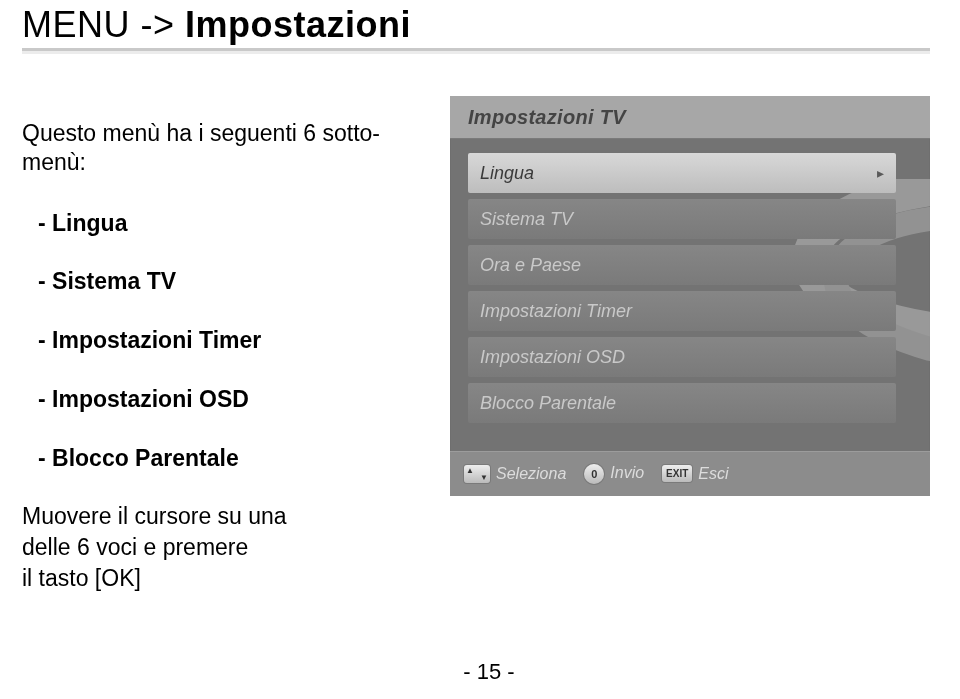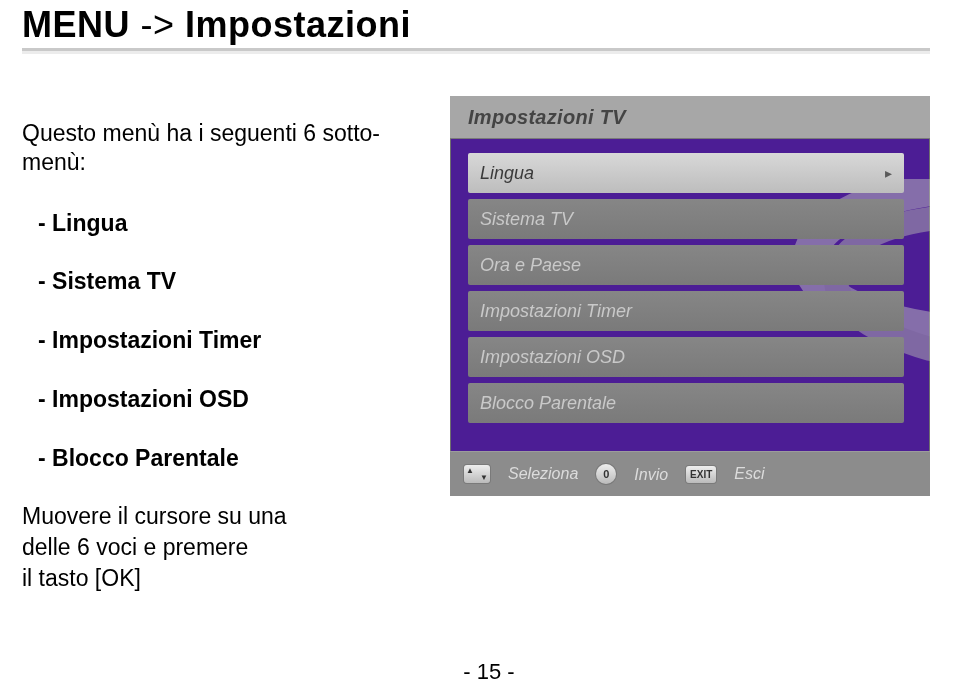--- a/index.html
+++ b/index.html
@@ -13,21 +13,21 @@
     position: relative;
   }
   .page {
     padding: 0 30px 0 22px;
   }
   .title-line {
     font-size: 36px;
     letter-spacing: 0.5px;
     margin: 4px 0 2px 0;
   }
-  .title-line .menu { font-weight: 700; text-align: center; }
+  .title-line .menu { font-weight: 400; text-align: center; }
   .title-line .arrow { font-weight: 400; }
   .title-line .current { font-weight: 700; }
   .divider {
     height: 6px;
     width: 100%;
     background: linear-gradient(to bottom, #c9c9c9 0%, #c9c9c9 55%, #ececec 55%, #ececec 100%);
     margin-bottom: 42px;
   }
   .content {
     display: flex;
@@ -41,41 +41,41 @@
   }
   .left .intro { margin-bottom: 32px; }
   .left .item { font-weight: 700; margin: 0 0 30px 16px; }
   .left .instr-block { }
   .left .instr { margin: 0 0 2px 0; font-weight: 400; }
   .right {
     flex: 1;
   }
   .osd {
     width: 480px;
-    background: #4c1d95;
+    background: #737373;
     font-family: Arial, Helvetica, sans-serif;
     color: #d8d8d8;
     box-shadow: 0 0 0 1px #6f6f6f inset;
   }
   .osd .header {
     background: #a7a7a7;
     color: #444;
     height: 42px;
     display: flex;
     align-items: center;
     padding: 0 18px;
     font-size: 20px;
     font-style: italic;
     font-weight: 600;
     letter-spacing: 0.3px;
     border-bottom: 1px solid #7a7a7a;
   }
   .osd .body {
     position: relative;
-    padding: 14px 26px 12px 18px;
+    padding: 14px 34px 12px 18px;
     min-height: 286px;
     overflow: hidden;
   }
   .swoosh {
     position: absolute;
     right: -40px;
     top: 40px;
     width: 300px;
     height: 240px;
     opacity: 0.5;
@@ -109,21 +109,21 @@
     background: #8c8c8c;
     border-top: 1px solid #9c9c9c;
     display: flex;
     align-items: center;
     padding: 0 14px;
     gap: 18px;
     font-size: 16px;
     color: #dcdcdc;
     font-style: italic;
   }
-  .foot-item { display: flex; align-items: flex-end; gap: 18px; }
+  .foot-item { display: flex; align-items: flex-start; gap: 6px; }
   .key {
     background: linear-gradient(to bottom, #eee, #bbb);
     color: #333;
     border-radius: 3px;
     font-size: 11px;
     font-style: normal;
     font-weight: 700;
     padding: 2px 5px;
     min-width: 18px;
     text-align: center;

